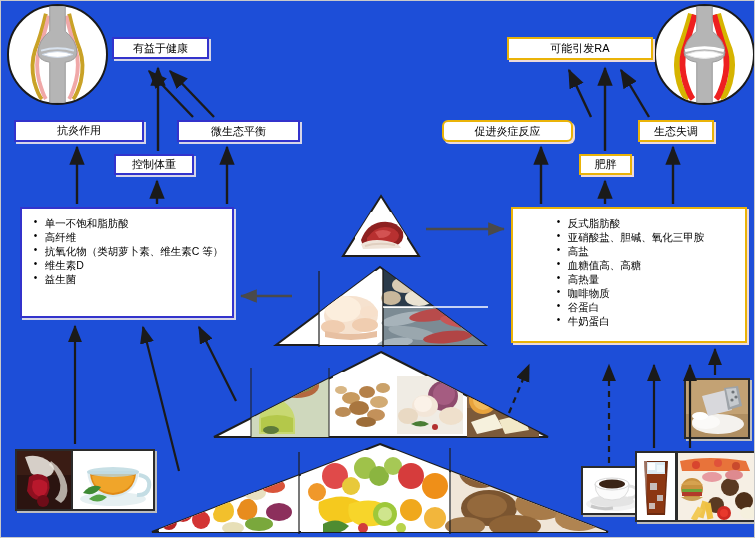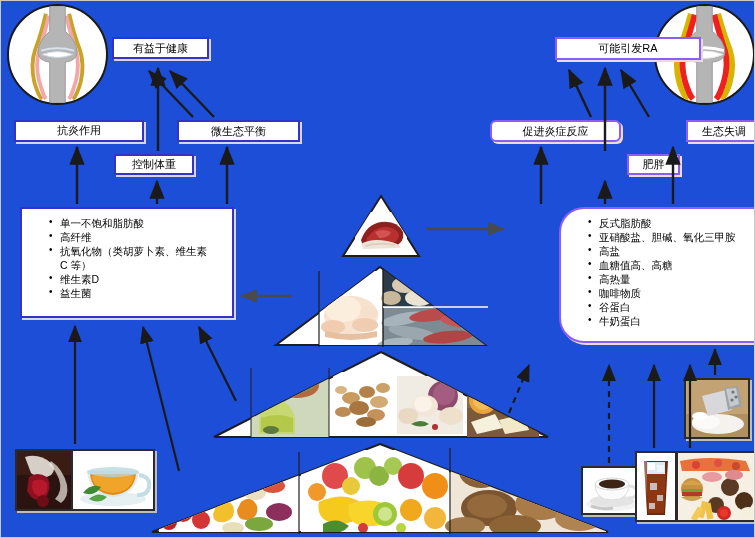--- a/index.html
+++ b/index.html
@@ -3,22 +3,22 @@
 <meta charset="utf-8">
 <style>
   html,body{margin:0;padding:0;background:#fff;}
   body{width:755px;height:538px;font-family:"Liberation Sans","DejaVu Sans",sans-serif;}
   #stage{position:relative;width:755px;height:538px;overflow:hidden;background:#1d4ed8;
          border:1px solid #c9c9c9;box-sizing:border-box;}
   .box{position:absolute;box-sizing:border-box;background:#fff;
        display:flex;align-items:center;justify-content:center;
        font-size:11px;color:#000;line-height:1.15;white-space:nowrap;}
   .b-blue{border:2px solid #3333cc;box-shadow:2px 2px 0 #d6d6e8;}
-  .b-red{border:2px solid #8b5cf6;box-shadow:2px 2px 0 #eddada;margin-left:48px;}
-  .listbox{align-items:flex-start;justify-content:flex-start;padding:7px 24px;white-space:normal;}
+  .b-red{border:2px solid #eab308;box-shadow:2px 2px 0 #eddada;}
+  .listbox{align-items:flex-start;justify-content:center;padding:7px 4px;white-space:normal;}
   .listbox ul{margin:0;padding:0 0 0 14px;list-style:none;}
   .listbox li{position:relative;font-size:10.5px;line-height:1.34;color:#000;}
   .listbox li:before{content:"\2022";position:absolute;left:-11px;top:-1px;font-size:10px;}
   svg.overlay{position:absolute;left:0;top:0;width:755px;height:538px;pointer-events:none;}
   .joint{position:absolute;border-radius:50%;background:#fff;border:2px solid #1a1a1a;overflow:hidden;}
   .pframe{position:absolute;border:2px solid #2b2b2b;background:#fff;box-shadow:2px 2px 0 #bdbdbd;overflow:hidden;}
   .tier{position:absolute;}
   .tier svg{position:absolute;left:0;top:0;overflow:visible;}
 </style>
 </head>
@@ -85,21 +85,21 @@
   </div>
 
   <div class="box b-red" style="left:637px;top:119px;width:76px;height:22px;">
     <span>生态失调</span>
   </div>
 
   <div class="box b-red" style="left:578px;top:153px;width:53px;height:21px;">
     <span>肥胖</span>
   </div>
 
-  <div class="box b-red listbox" style="left:510px;top:206px;width:236px;height:136px;border-radius:25px;">
+  <div class="box b-red listbox" style="left:510px;top:206px;width:236px;height:136px;">
     <ul>
       <li>反式脂肪酸</li>
       <li>亚硝酸盐、胆碱、氧化三甲胺</li>
       <li>高盐</li>
       <li>血糖值高、高糖</li>
       <li>高热量</li>
       <li>咖啡物质</li>
       <li>谷蛋白</li>
       <li>牛奶蛋白</li>
     </ul>

